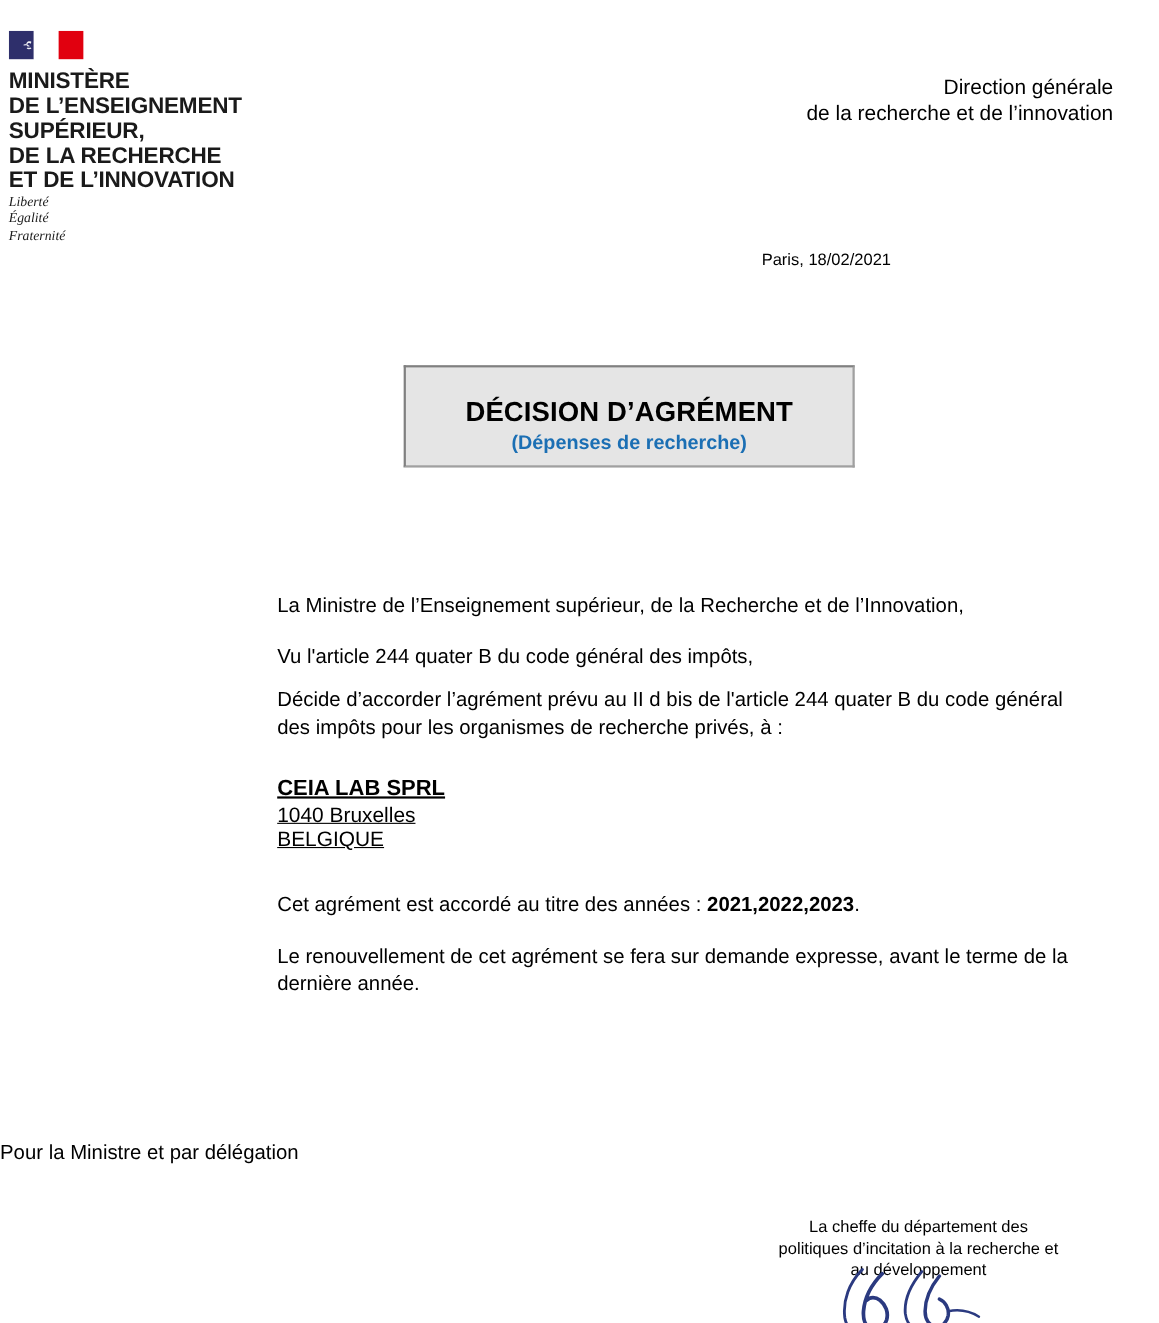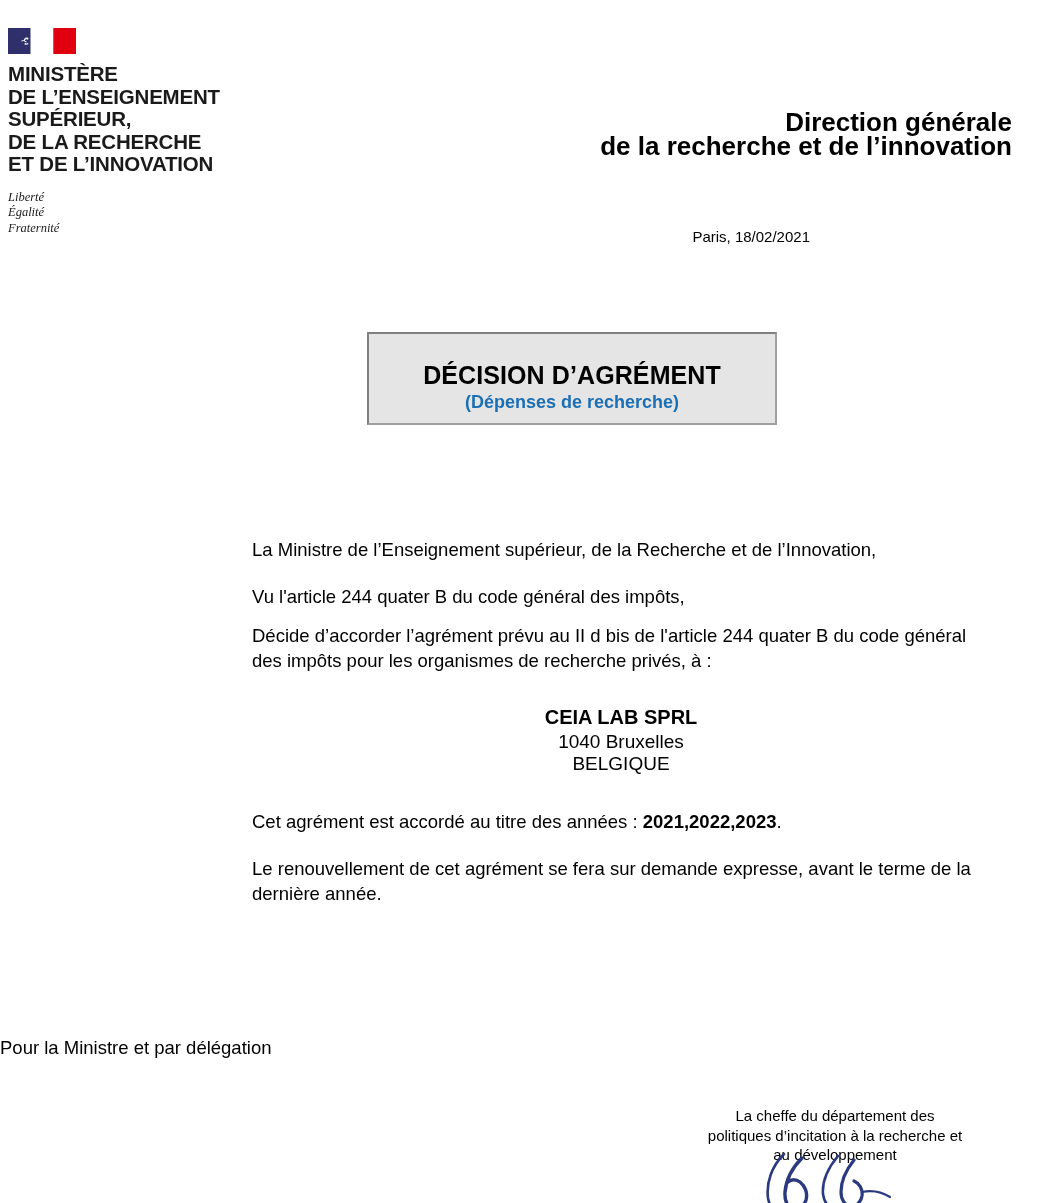--- a/index.html
+++ b/index.html
@@ -40,35 +40,34 @@
     letter-spacing: -0.2px;
     color: #1a1a1a;
     white-space: pre-line;
   }
   .motto {
     font-family: "Liberation Serif", serif;
     font-style: italic;
     font-size: 12.5px;
     line-height: 15.5px;
     color: #1a1a1a;
-    margin-top: 14px;
+    margin-top: 0;
     white-space: pre-line;
   }
 
   
   .header-right {
     position: absolute;
     right: 42px;
     top: 68px;
     text-align: right;
-    font-weight: bold;
-    font-size: 26px;
+    font-weight: normal;
+    font-size: 19px;
     line-height: 24px;
     white-space: pre-line;
-    margin-top: 42px;
   }
 
   
   .date-line {
     position: absolute;
     left: 0;
     top: 228px;
     width: 810px;
     text-align: right;
     font-size: 15px;
@@ -122,23 +121,24 @@
   .para.justified {
     text-align: justify;
     margin-top: 15px;
   }
   .para.tight {
     margin-bottom: 14px;
   }
   .para b { font-weight: bold; }
 
   .org-block {
-    text-align: center;
+    text-align: left;
     margin: 30px 0 34px 0;
     line-height: 23px;
+    text-decoration: underline;
   }
   .org-name {
     font-weight: bold;
     font-size: 20px;
     line-height: 28px;
   }
   .org-line {
     font-size: 19px;
     line-height: 22px;
   }

